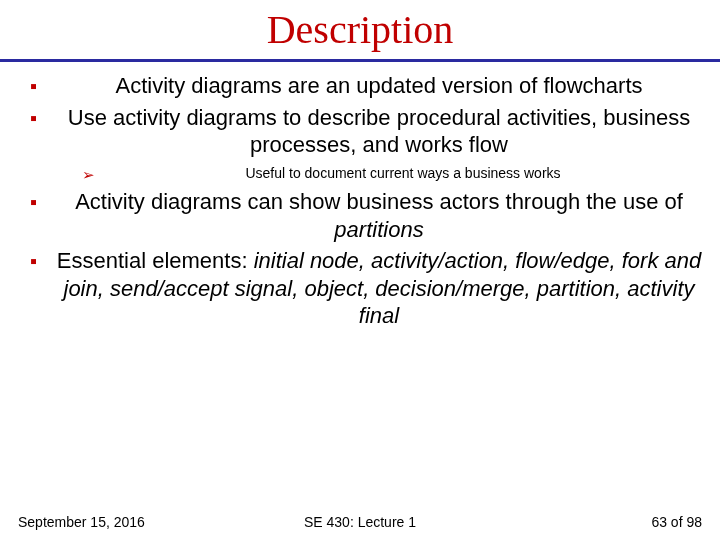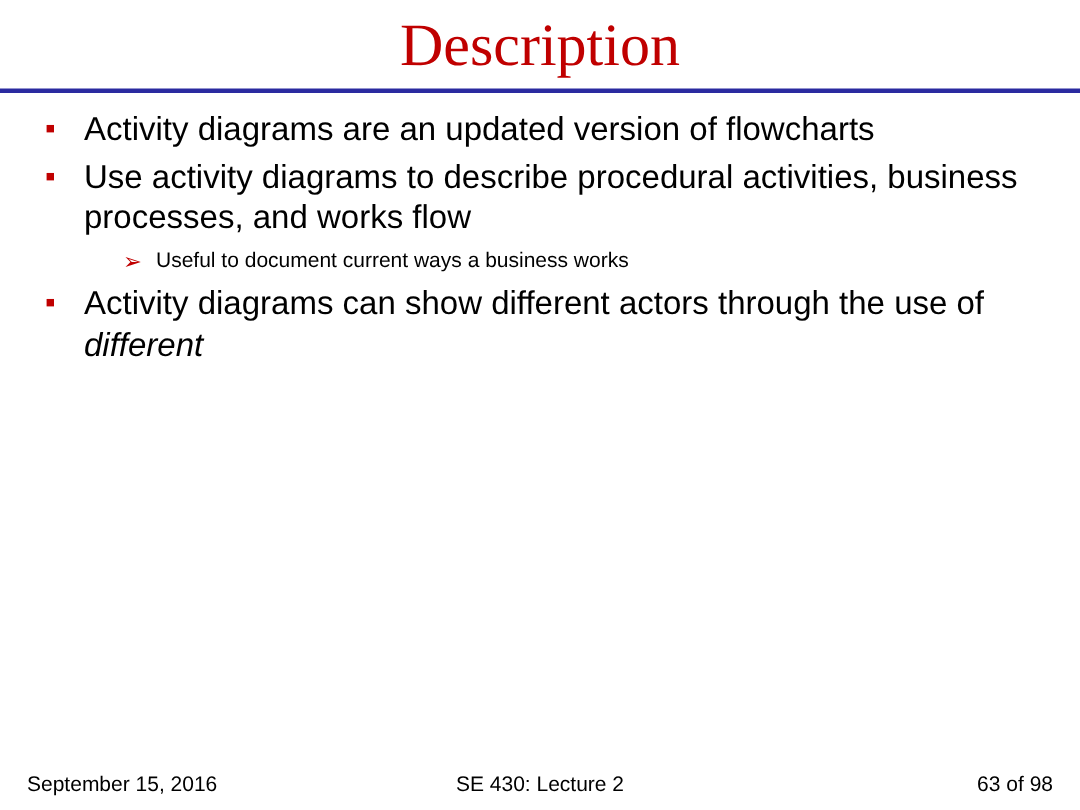--- a/index.html
+++ b/index.html
@@ -1,21 +1,21 @@
 <!DOCTYPE html>
 <html><head>
 <meta charset="utf-8">
 <style>
   * { margin: 0; padding: 0; box-sizing: border-box; }
   html, body { width: 720px; height: 540px; font-family: Arial, Helvetica, sans-serif; background: #fff; color: #000; }
   .slide { width: 720px; height: 540px; position: relative; }
   .title { font-family: "Times New Roman", Times, serif; font-size: 40px; color: #c00000; text-align: center; padding-top: 6px; padding-bottom: 6px; }
   .rule { border: none; border-top: 3px solid #2a2aa0; margin: 0; }
   .content { padding: 10px 18px 0 30px; }
-  ul.lvl1 { list-style: none; }
+  ul.lvl1 { list-style: none; text-align: center; }
   ul.lvl1 > li { position: relative; padding-left: 26px; font-size: 22px; line-height: 1.25; margin-bottom: 4px; }
   ul.lvl1 > li::before { content: "▪"; position: absolute; left: 0; top: 2px; color: #c00000; font-size: 20px; }
   ul.lvl2 { list-style: none; margin: 6px 0 6px 26px; }
   ul.lvl2 > li { position: relative; padding-left: 22px; font-size: 14px; line-height: 1.25; }
   ul.lvl2 > li::before { content: "➢"; position: absolute; left: 0; top: 1px; color: #c00000; font-size: 15px; }
   .ital { font-style: italic; }
   .footer { position: absolute; bottom: 10px; left: 0; right: 0; padding: 0 18px; font-size: 14px; color: #000; }
   .footer .left { position: absolute; left: 18px; bottom: 0; margin-top: 23px; }
   .footer .center { position: absolute; left: 0; right: 0; text-align: center; bottom: 0; }
   .footer .right { position: absolute; right: 18px; bottom: 0; }
@@ -35,24 +35,27 @@
       </li>
       <li>
         <span>Use activity diagrams to describe procedural activities, business processes, and works flow</span>
         <ul class="lvl2">
           <li>
             <span>Useful to document current ways a business works</span>
           </li>
         </ul>
       </li>
       <li>
-        <span>Activity diagrams can show different actors through the use of </span><span class="ital">different</span>
+        <span>Activity diagrams can show business actors through the use of </span><span class="ital">partitions</span>
+      </li>
+      <li>
+        <span>Essential elements: </span><span class="ital">initial node, activity/action, flow/edge, fork and join, send/accept signal, object, decision/merge, partition, activity final</span>
       </li>
     </ul>
   </div>
 
   <div class="footer">
     <span class="left">September 15, 2016</span>
-    <span class="center">SE 430: Lecture 2</span>
+    <span class="center">SE 430: Lecture 1</span>
     <span class="right">63 of 98</span>
   </div>
 
 </div>
 
 </body></html>

